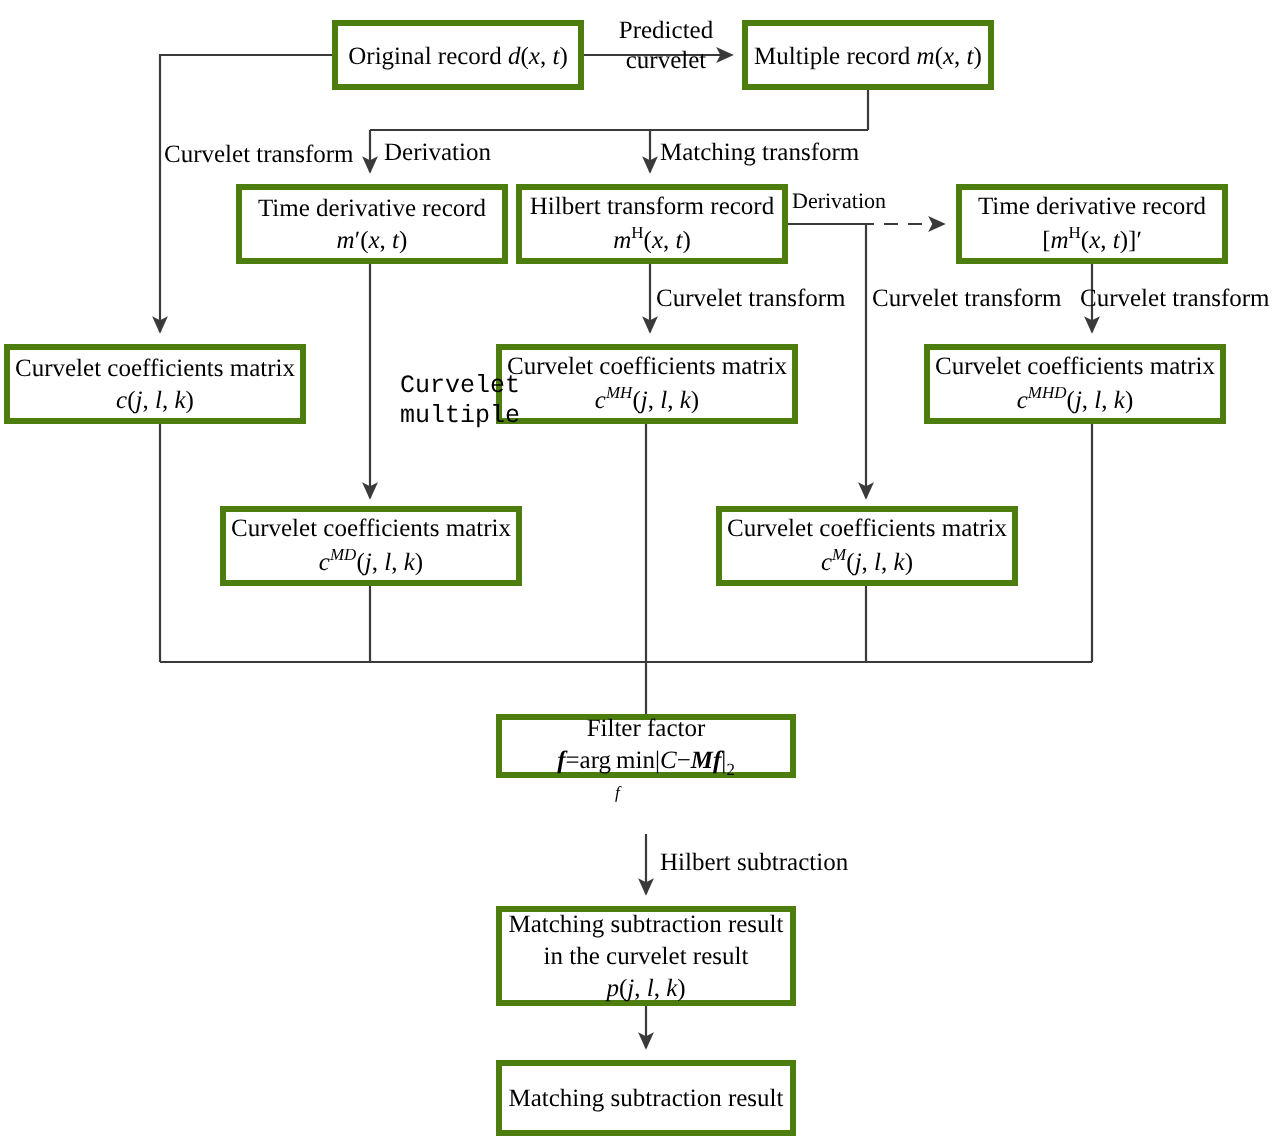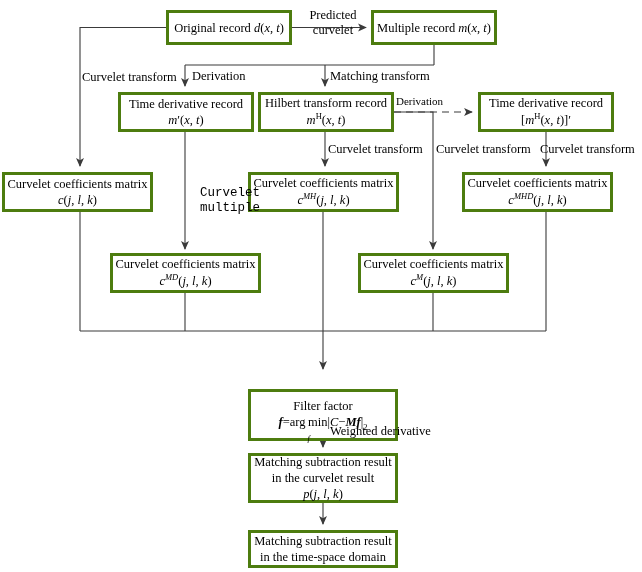--- a/index.html
+++ b/index.html
@@ -158,34 +158,33 @@
   <div class="node" style="left:110px; top:253px; width:151px; height:40px;">
     <span class="ln">Curvelet coefficients matrix</span>
     <span class="ln"><i class="it">c</i><sup class="sp">MD</sup>(<i class="it">j</i>, <i class="it">l</i>, <i class="it">k</i>)</span>
   </div>
 
   <div class="node" style="left:358px; top:253px; width:151px; height:40px;">
     <span class="ln">Curvelet coefficients matrix</span>
     <span class="ln"><i class="it">c</i><sup class="sp">M</sup>(<i class="it">j</i>, <i class="it">l</i>, <i class="it">k</i>)</span>
   </div>
 
-  <div class="node" style="left:248px; top:389px; width:150px; height:52px;">
+  <div class="node" style="left:248px; top:357px; width:150px; height:32px;">
     <span class="ln">Filter factor</span>
     <span class="ln"><span class="bold">f</span>=arg min<span class="minsub"><span>f</span></span>|<i class="it">C</i>−<span class="bold">Mf</span>|<sub class="sb">2</sub></span>
   </div>
 
   <div class="node" style="left:248px; top:453px; width:150px; height:50px;">
     <span class="ln">Matching subtraction result</span>
     <span class="ln">in the curvelet result</span>
     <span class="ln"><i class="it">p</i>(<i class="it">j</i>, <i class="it">l</i>, <i class="it">k</i>)</span>
   </div>
 
   <div class="node" style="left:248px; top:530px; width:150px; height:38px;">
     <span class="ln">Matching subtraction result</span>
-    <span class="ln">in the time-space domain</span>
   </div>
 
   <div class="lbl wrapped" style="left:299px; top:8px; width:68px;">
     <span>Predicted</span><br>
     <span>curvelet</span>
   </div>
 
   <div class="lbl" style="left:82px; top:70px;">
     <span>Curvelet transform</span>
   </div>
@@ -213,16 +212,16 @@
 
   <div class="lbl" style="left:436px; top:142px;">
     <span>Curvelet transform</span>
   </div>
 
   <div class="lbl" style="left:540px; top:142px;">
     <span>Curvelet transform</span>
   </div>
 
   <div class="lbl" style="left:330px; top:424px;">
-    <span>Weighted derivative</span>
+    <span>Hilbert subtraction</span>
   </div>
 
 </div>
 
 </body></html>

